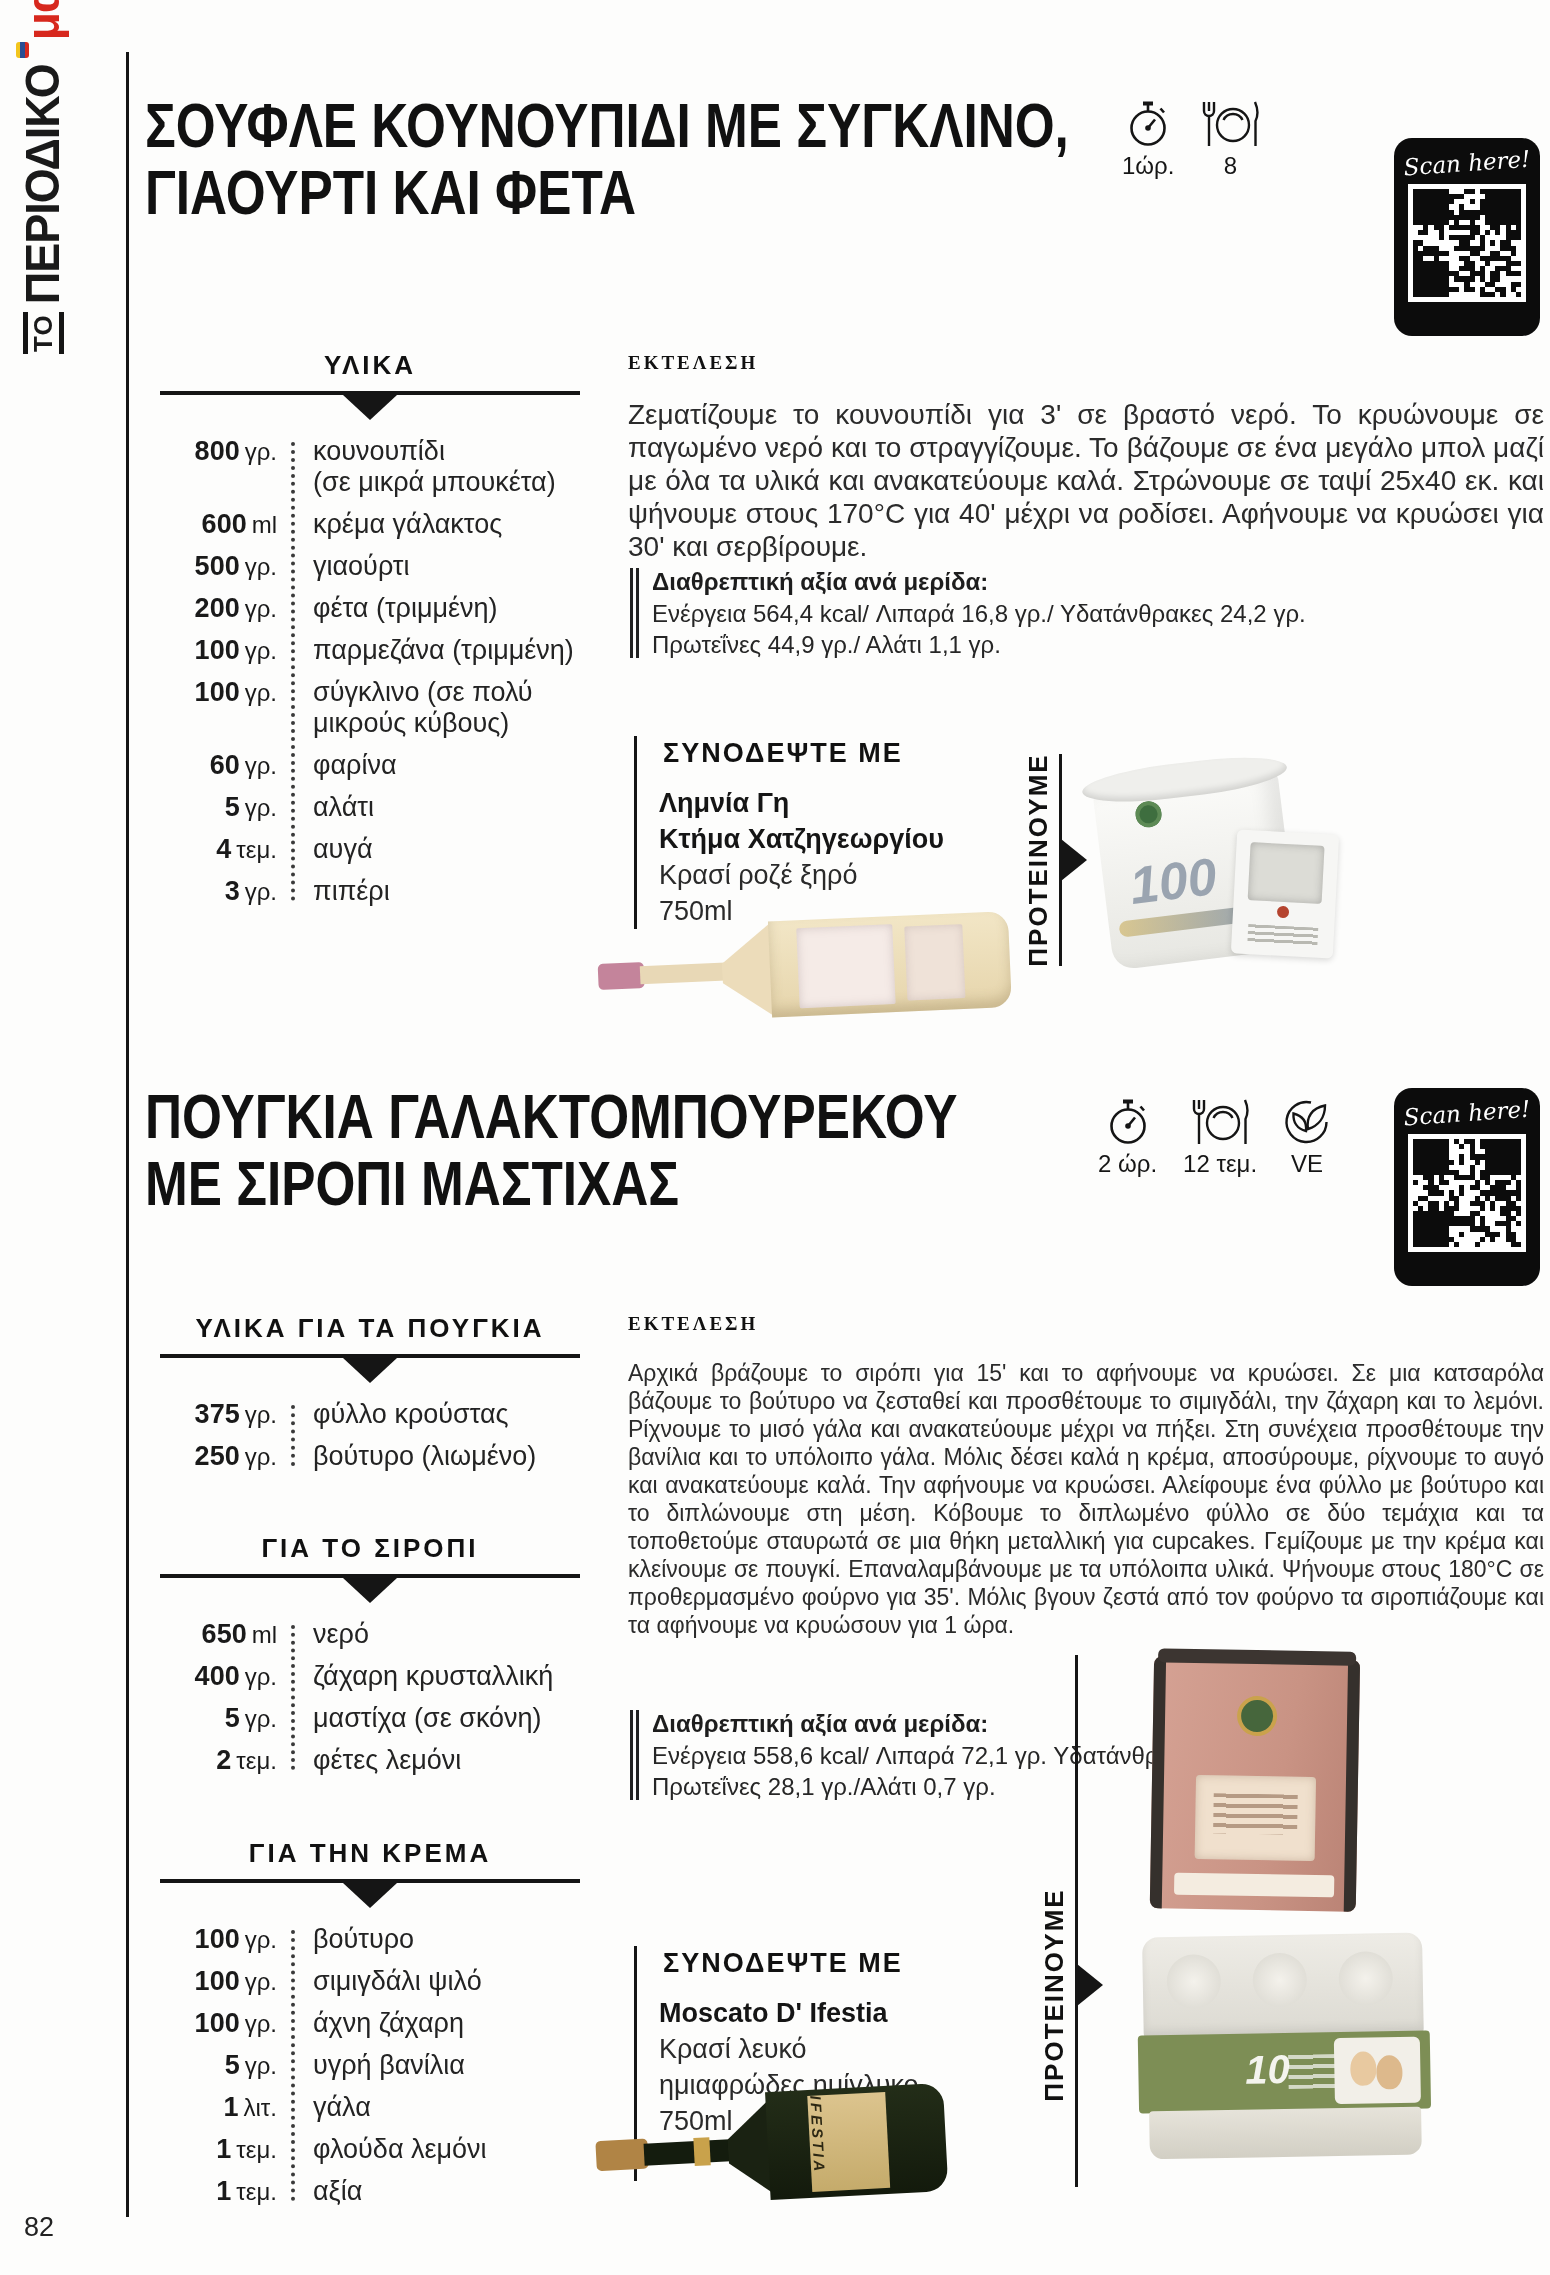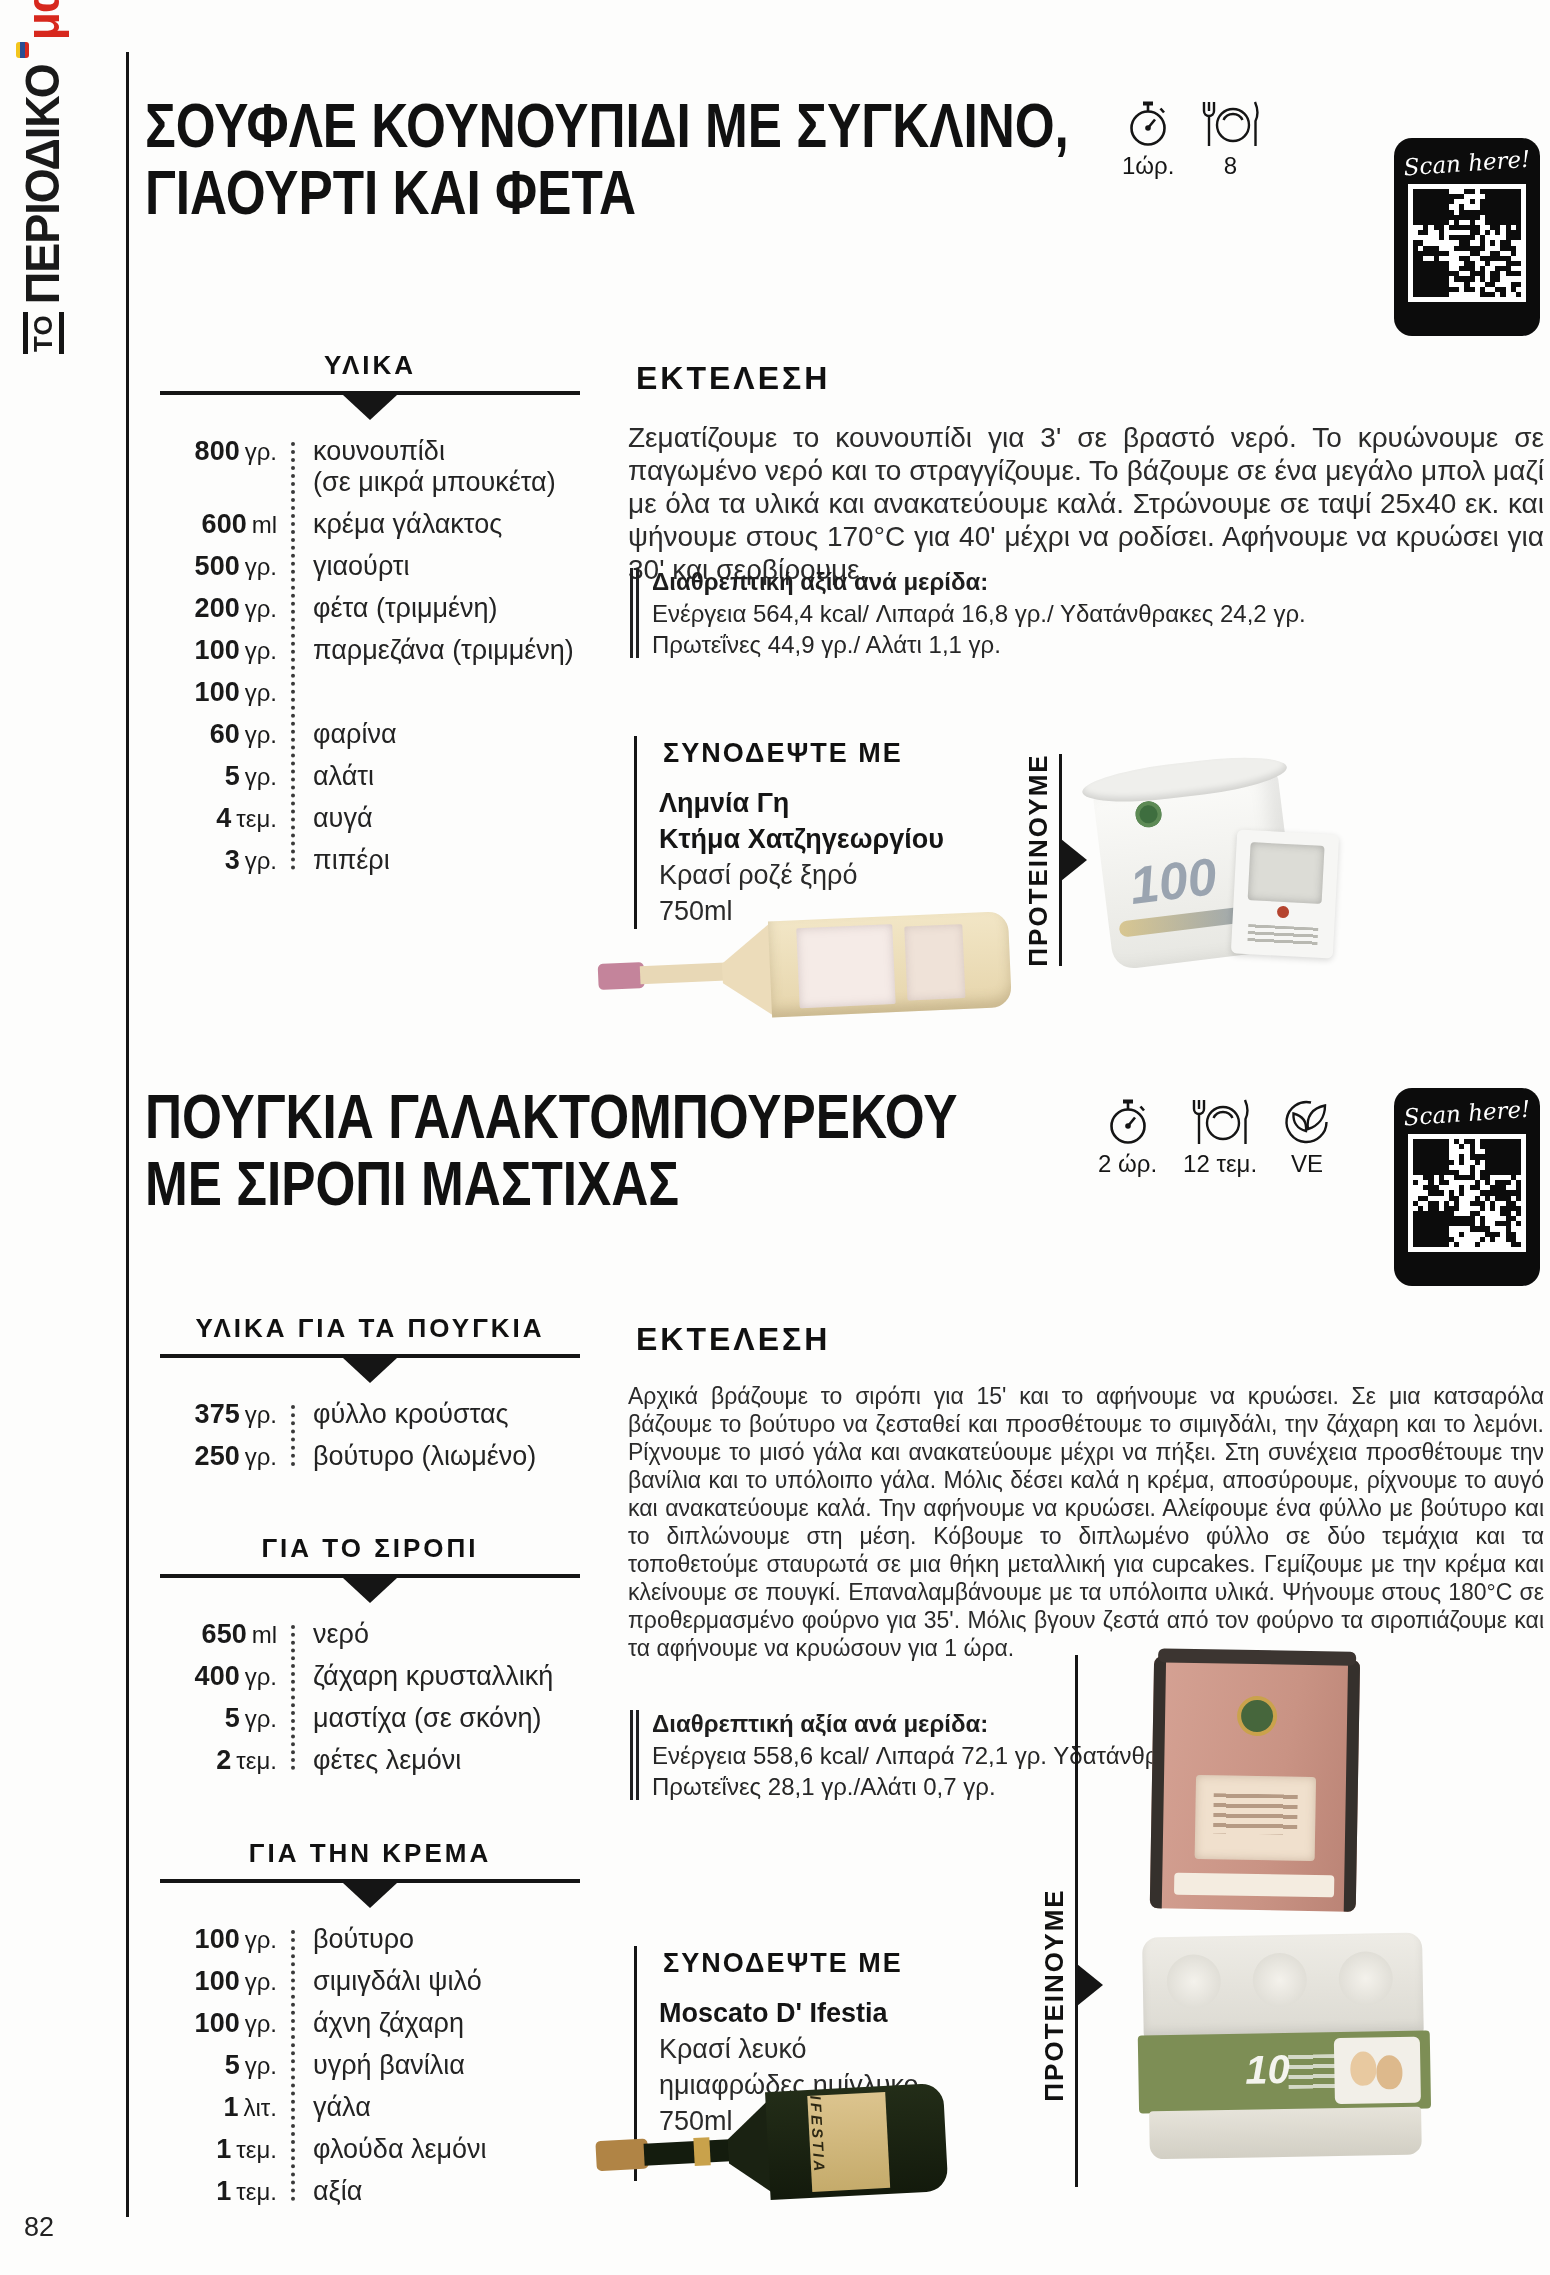--- a/index.html
+++ b/index.html
@@ -46,21 +46,21 @@
   .ing-rows{position:relative;display:flex;flex-direction:column;gap:11px;margin-top:16px;}
   .ing-rows::before{content:'';position:absolute;left:131px;top:6px;bottom:6px;border-left:4px dotted #3a3a3a;}
   .ing-row{display:grid;grid-template-columns:131px 1fr;}
   .ing-qty{text-align:right;padding-right:14px;font-size:27px;line-height:31px;white-space:nowrap;}
   .ing-qty b{font-weight:800;}
   .ing-qty .unit{font-weight:400;font-size:24px;margin-left:5px;}
   .ing-name{padding-left:22px;font-size:27px;line-height:31px;white-space:pre-line;color:#232323;}
 
   
   .exec{position:absolute;width:916px;}
-  .exec-header{margin:8px;font-size:32px;font-weight:800;letter-spacing:3px;color:#111;}
+  .exec-header{margin:0;font-size:19px;font-weight:800;letter-spacing:3px;color:#111;font-family:Liberation Serif, serif;}
   .exec-text{margin:24px 0 0;font-size:28px;line-height:33px;color:#2b2b2b;text-align:justify;}
   .exec-text.tight{font-size:23px;line-height:28px;}
 
   
   .nutrition{position:absolute;width:900px;padding-left:22px;}
   .nutrition::before{content:'';position:absolute;left:0;top:2px;bottom:2px;width:2.5px;background:#222;}
   .nutrition::after{content:'';position:absolute;left:6px;top:2px;bottom:2px;width:2.5px;background:#222;}
   .nut-title{font-size:24px;font-weight:700;line-height:32px;color:#1d1d1d;}
   .nut-line{font-size:24px;line-height:31px;color:#262626;}
 
@@ -405,20 +405,22 @@
           <div class="ing-name">φέτα (τριμμένη)</div>
         </div>
 
         <div class="ing-row">
           <div class="ing-qty"><b>100</b><span class="unit">γρ.</span></div>
           <div class="ing-name">παρμεζάνα (τριμμένη)</div>
         </div>
 
         <div class="ing-row">
           <div class="ing-qty"><b>100</b><span class="unit">γρ.</span></div>
+          <div class="ing-name">σύγκλινο (σε πολύ
+μικρούς κύβους)</div>
         </div>
 
         <div class="ing-row">
           <div class="ing-qty"><b>60</b><span class="unit">γρ.</span></div>
           <div class="ing-name">φαρίνα</div>
         </div>
 
         <div class="ing-row">
           <div class="ing-qty"><b>5</b><span class="unit">γρ.</span></div>
           <div class="ing-name">αλάτι</div>

